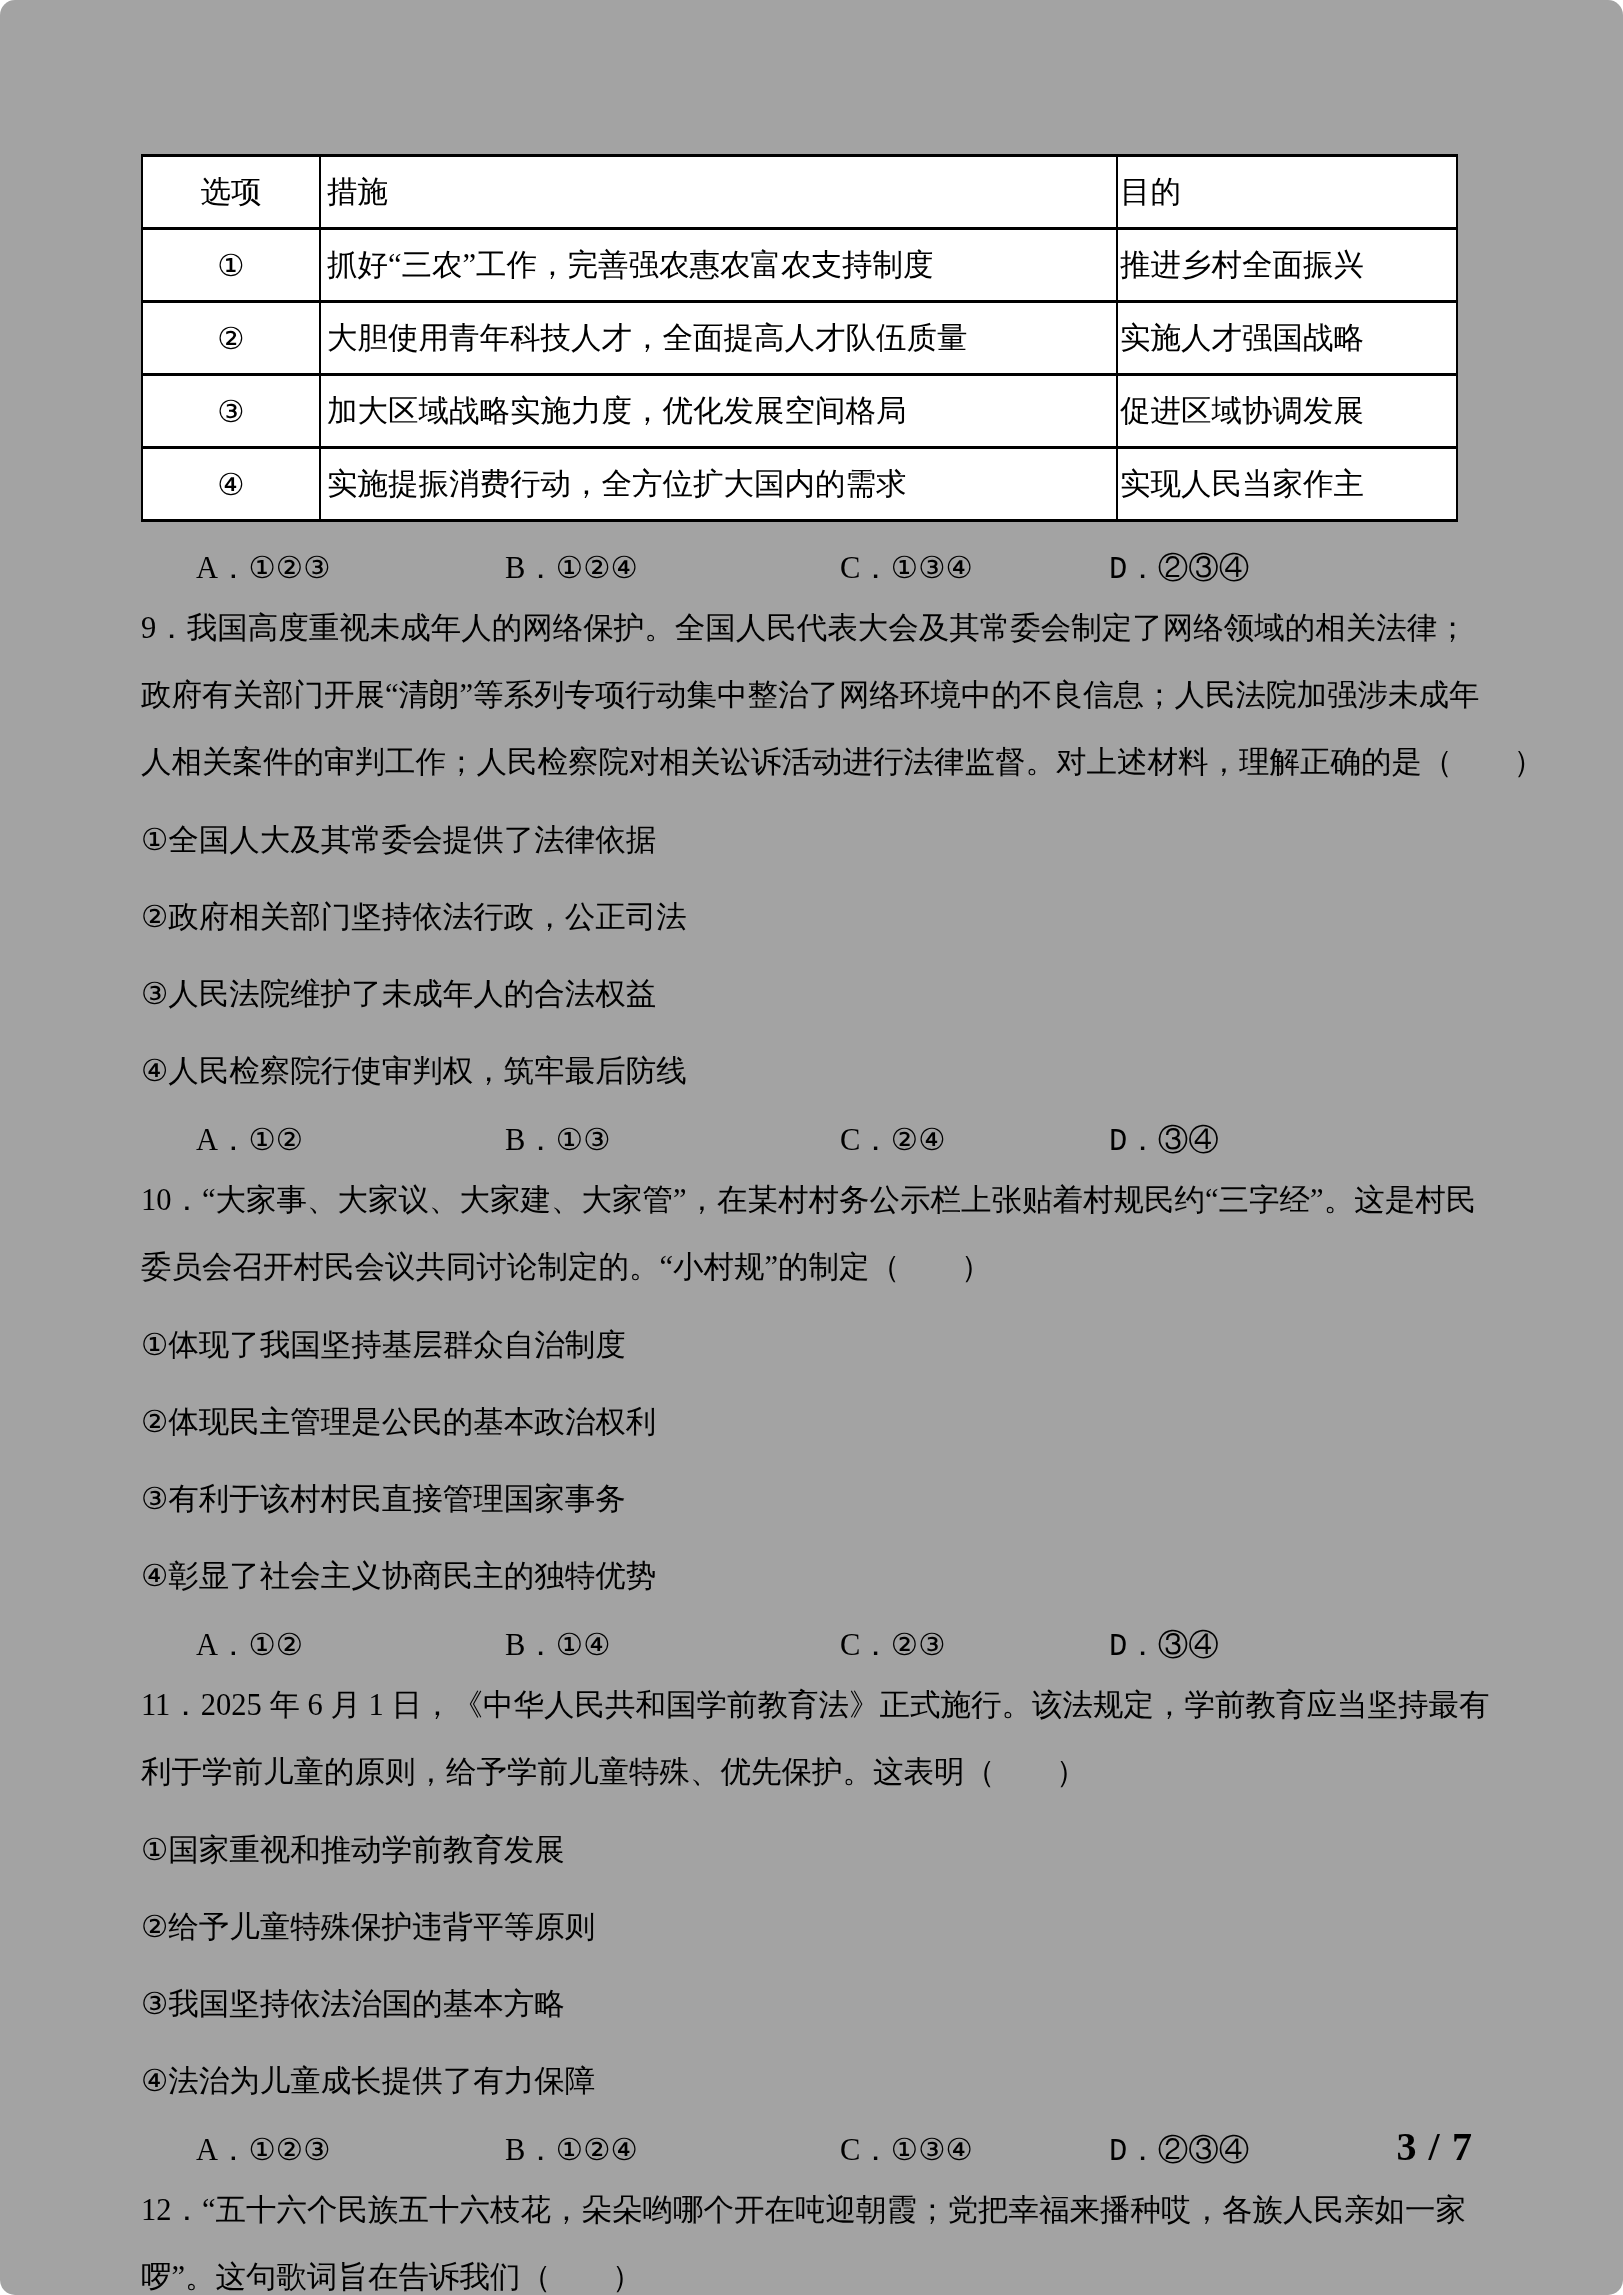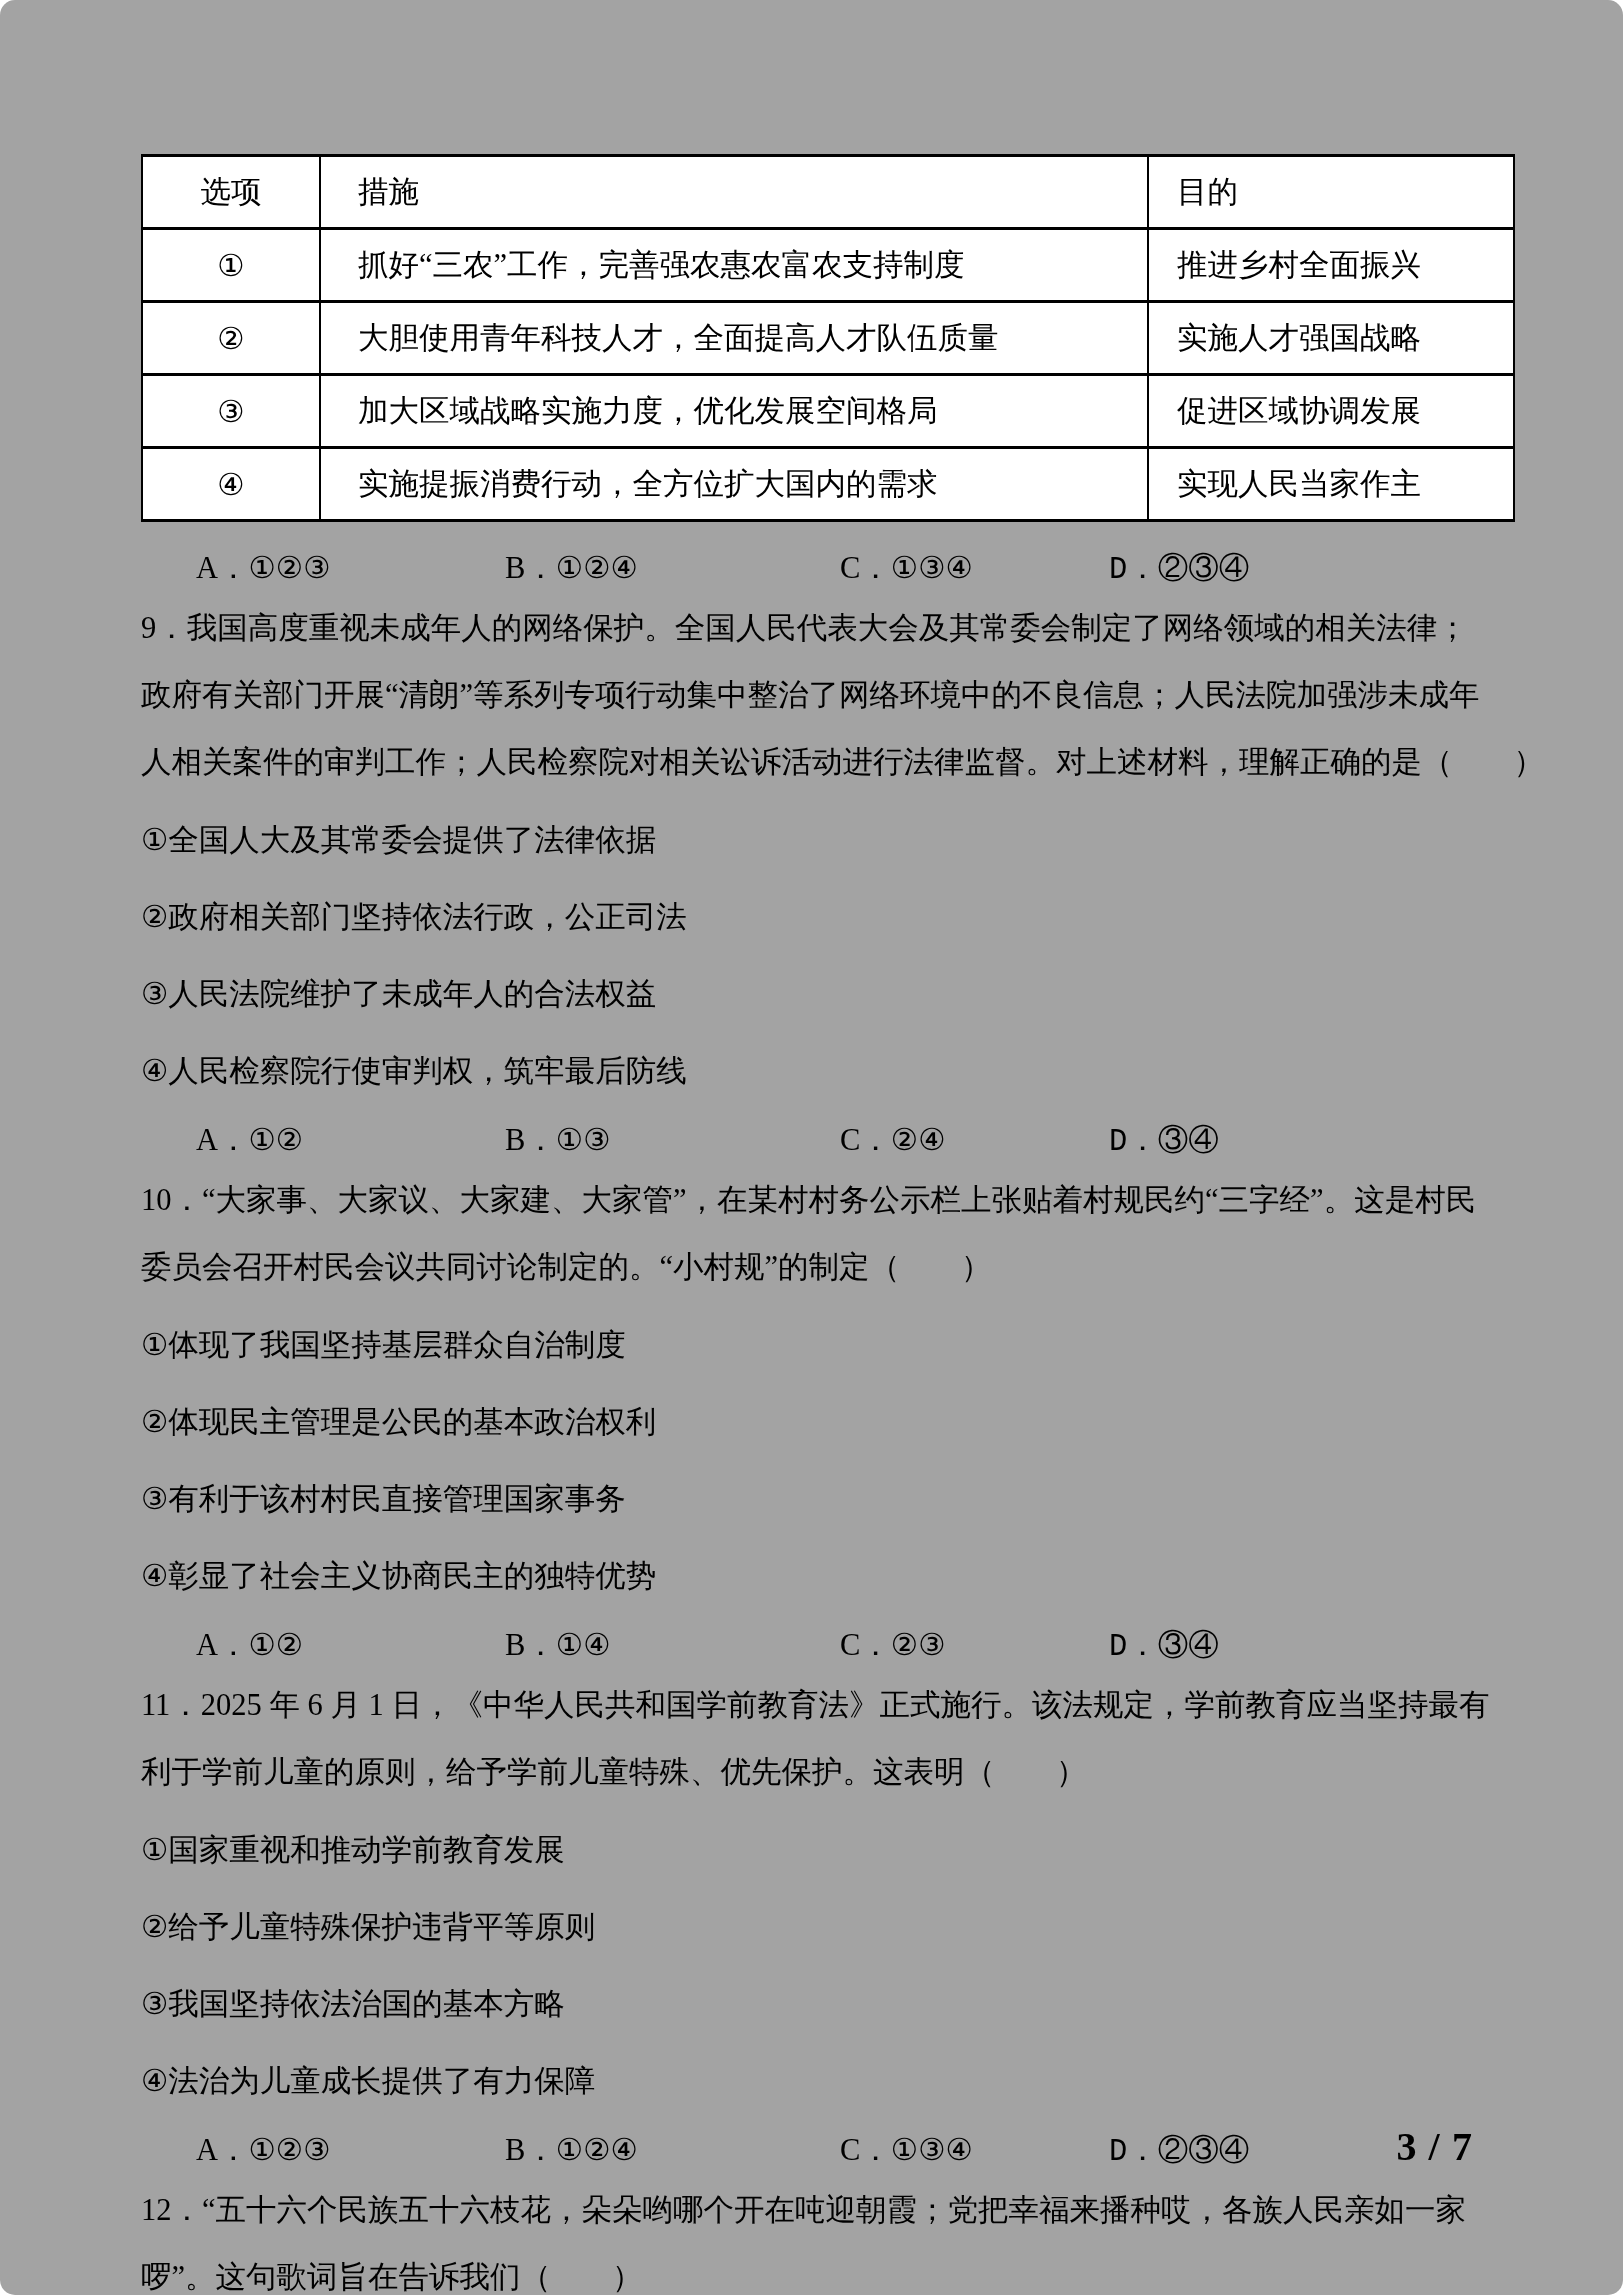--- a/index.html
+++ b/index.html
@@ -33,22 +33,22 @@
     border-left: 2.2px solid #000;
     border-right: 2.2px solid #000;
     border-top: 3.8px solid #000;
     border-bottom: 3.8px solid #000;
     font-size: 30.5px;
     height: 68px;
     vertical-align: middle;
     background: #fff;
   }
   td.col-opt   { width: 174px;  text-align: center; }
-  td.col-meas  { width: 788px; text-align: left; padding-left: 37px; }
-  td.col-purp  { width: 335px;  text-align: left; padding-left: 28px; }
+  td.col-meas  { width: 788px; text-align: left; padding-left: 6px; }
+  td.col-purp  { width: 335px;  text-align: left; padding-left: 2px; }
   .circ { font-family: "DejaVu Sans", "Liberation Sans", sans-serif; font-size: 33px; }
   
   .line {
     font-size: 30.5px;
     line-height: 36px;
     margin-bottom: 31px;
     white-space: nowrap;
   }
   .opt-line {
     font-size: 30.5px;

